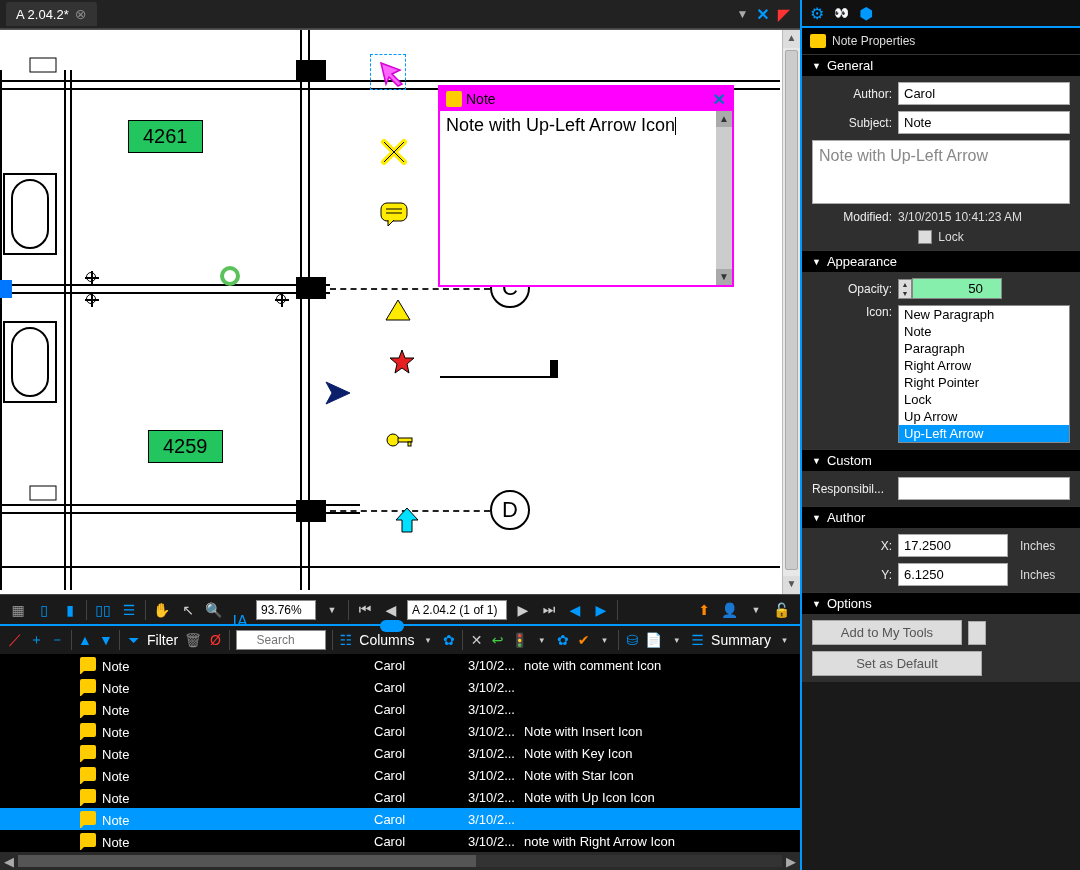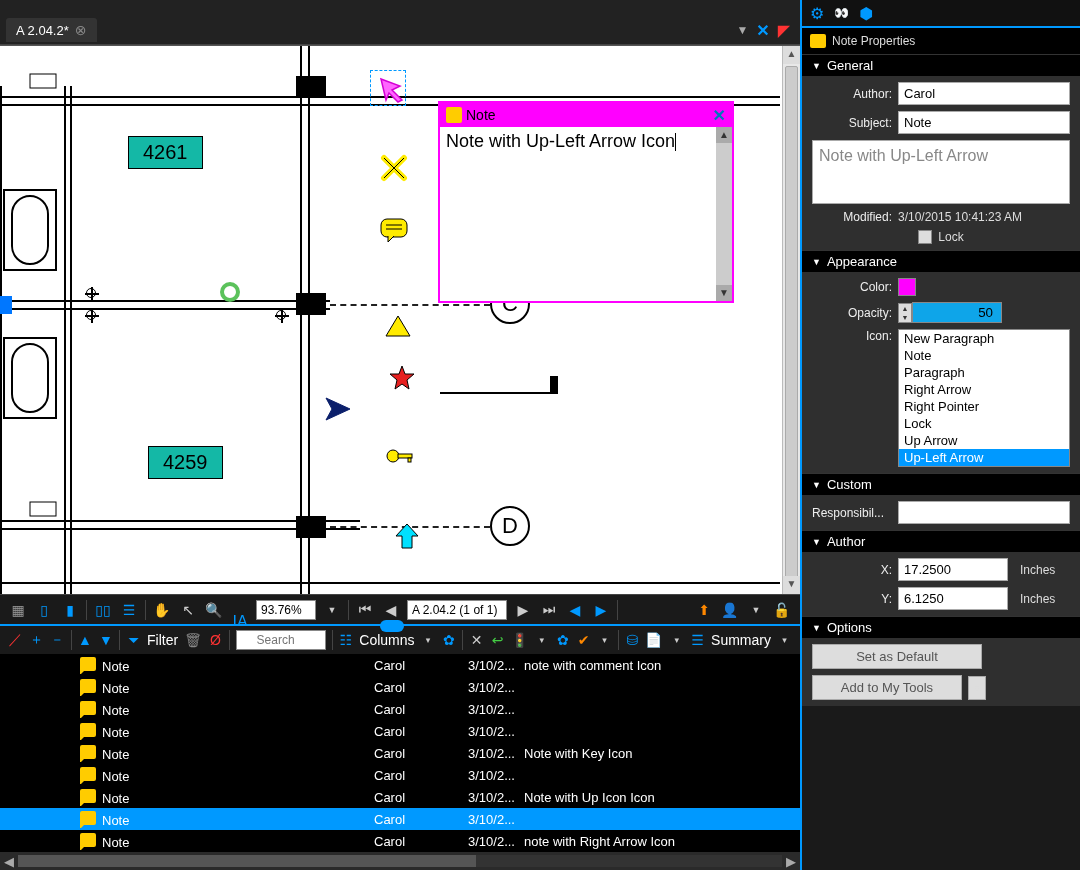--- a/index.html
+++ b/index.html
@@ -2,41 +2,41 @@
 <html><head>
 <meta charset="utf-8">
 <style>
 * { box-sizing: border-box; margin: 0; padding: 0; font-family: Arial, Helvetica, sans-serif; }
 body { width: 1080px; height: 870px; background: #1a1a1a; color: #ddd; font-size: 12px; overflow: hidden; }
 .app { display: flex; height: 100%; }
 .left-pane { width: 800px; display: flex; flex-direction: column; background: #222; }
 .right-pane { flex: 1; background: #1a1a1a; border-left: 2px solid #0099ff; display: flex; flex-direction: column; overflow: hidden; }
 
 
-.tab-bar { height: 29px; background: #222; display: flex; align-items: center; padding: 0 6px; border-bottom: 1px solid #444; margin-top: 16px; }
+.tab-bar { height: 29px; background: #222; display: flex; align-items: center; padding: 0 6px; border-bottom: 1px solid #444; }
 .tab { background: #333; color: #fff; padding: 4px 10px; font-size: 13px; border-radius: 3px 3px 0 0; display: flex; align-items: center; gap: 6px; }
 .tab .close { color: #888; font-size: 14px; }
 .tab-bar .spacer { flex: 1; }
 .tab-bar .pin { color: #ff3333; font-size: 16px; padding: 0 4px; }
 .tab-bar .chev { color: #aaa; font-size: 12px; padding: 0 4px; }
 .tab-bar .x-icon { color: #0099ff; font-size: 16px; padding: 0 4px; font-weight: bold; }
 
 
 .canvas-area { flex: 1; background: #fff; position: relative; overflow: hidden; border-top: 1px solid #555; }
 .scrollbar-v { position: absolute; right: 0; top: 0; bottom: 0; width: 18px; background: #e8e8e8; border-left: 1px solid #bbb; }
 .scrollbar-v .thumb { position: absolute; left: 2px; right: 2px; top: 20px; height: 520px; background: #ccc; border: 1px solid #aaa; border-radius: 2px; }
 .scrollbar-v .arrow { position: absolute; left: 0; right: 0; height: 18px; background: #ddd; text-align: center; line-height: 16px; font-size: 10px; color: #555; }
 .scrollbar-v .arrow.up { top: 0; } .scrollbar-v .arrow.down { bottom: 0; }
 
 
 .bp-line-h { position: absolute; height: 2px; background: #000; }
 .bp-line-v { position: absolute; width: 2px; background: #000; }
 .bp-thick { position: absolute; background: #000; }
 .bp-dash-h { position: absolute; height: 0; border-top: 2px dashed #222; }
-.room-label { position: absolute; border: 1.5px solid #000; padding: 4px 14px; font-size: 20px; color: #000; background: #14b8a6; }
+.room-label { position: absolute; border: 1.5px solid #000; padding: 4px 14px; font-size: 20px; color: #000; background: #22c55e; }
 .grid-circle { position: absolute; width: 40px; height: 40px; border: 2px solid #000; border-radius: 50%; background: #fff; display: flex; align-items: center; justify-content: center; font-size: 22px; color: #000; }
 
 
 .markup { position: absolute; }
 .green-circ { width: 20px; height: 20px; border: 4px solid #5bc25b; border-radius: 50%; background: #fff; }
 .small-cross-circ { width: 10px; height: 10px; border: 1.5px solid #000; border-radius: 50%; position: absolute; }
 .small-cross-circ::before, .small-cross-circ::after { content:''; position:absolute; background:#000; }
 .small-cross-circ::before { width:14px; height:1.5px; left:-2px; top:4px; }
 .small-cross-circ::after { width:1.5px; height:14px; left:4px; top:-2px; }
 
@@ -92,21 +92,21 @@
 .prop-row .lbl { width: 80px; text-align: right; color: #eee; }
 .prop-row input[type=text] { flex: 1; background: #fff; color: #000; border: 1px solid #aaa; padding: 3px 5px; font-size: 13px; min-width: 0; }
 .prop-textarea { background: #fff; color: #888; font-size: 16px; padding: 6px; height: 64px; border: 1px solid #aaa; }
 .prop-row .swatch { width: 18px; height: 18px; background: #ff00ff; border: 1px solid #888; }
 .icon-list { background: #fff; color: #000; border: 1px solid #888; font-size: 13px; }
 .icon-list .item { padding: 1px 5px; }
 .icon-list .item.sel { background: #0099ff; color: #fff; }
 .num-input { display: flex; align-items: center; }
 .num-input .spinner { width: 14px; display: flex; flex-direction: column; border: 1px solid #888; background:#ddd; }
 .num-input .spinner span { height: 9px; font-size: 7px; text-align: center; line-height: 9px; color:#333; }
-.num-input input { width: 90px; background: #0ea5e9; color: #000; border: 1px solid #888; padding: 2px 8px; text-align: right; }
+.num-input input { width: 90px; background: #86efac; color: #000; border: 1px solid #888; padding: 2px 18px; text-align: right; }
 .unit { color: #ddd; margin-left: 6px; }
 .wide-btn { background: #ddd; color: #555; border: 1px solid #aaa; padding: 4px 10px; font-size: 13px; width: 150px; text-align: center; }
 .checkbox { width: 14px; height: 14px; background: #ddd; border: 1px solid #888; display: inline-block; }
 .blue-dot { position:absolute; width:16px; height:16px; background:#0099ff; border-radius:50%; }
 </style>
 </head>
 <body>
 
 <div class="app">
 
@@ -335,33 +335,35 @@
             <div class="cell" style="width:286px;padding-left:80px"><span class="note-icon"></span>Note</div>
     <div class="cell" style="width:80px"></div>
     <div class="cell" style="width:94px">Carol</div>
     <div class="cell" style="width:56px">3/10/2...</div>
           </div>
           <div class="mt-row">
             <div class="cell" style="width:286px;padding-left:80px"><span class="note-icon"></span>Note</div>
     <div class="cell" style="width:80px"></div>
     <div class="cell" style="width:94px">Carol</div>
     <div class="cell" style="width:56px">3/10/2...</div>
+    <div class="cell" style="flex:1">Note with Insert Icon</div>
           </div>
           <div class="mt-row">
             <div class="cell" style="width:286px;padding-left:80px"><span class="note-icon"></span>Note</div>
     <div class="cell" style="width:80px"></div>
     <div class="cell" style="width:94px">Carol</div>
     <div class="cell" style="width:56px">3/10/2...</div>
     <div class="cell" style="flex:1">Note with Key Icon</div>
           </div>
           <div class="mt-row">
             <div class="cell" style="width:286px;padding-left:80px"><span class="note-icon"></span>Note</div>
     <div class="cell" style="width:80px"></div>
     <div class="cell" style="width:94px">Carol</div>
     <div class="cell" style="width:56px">3/10/2...</div>
+    <div class="cell" style="flex:1">Note with Star Icon</div>
           </div>
           <div class="mt-row">
             <div class="cell" style="width:286px;padding-left:80px"><span class="note-icon"></span>Note</div>
     <div class="cell" style="width:80px"></div>
     <div class="cell" style="width:94px">Carol</div>
     <div class="cell" style="width:56px">3/10/2...</div>
     <div class="cell" style="flex:1">Note with Up Icon Icon</div>
           </div>
           <div class="mt-row selected">
             <div class="cell" style="width:286px;padding-left:80px"><span class="note-icon"></span>Note</div>
@@ -421,24 +423,20 @@
         <span class="checkbox"></span>
         <span>Lock</span>
       </div>
     </div>
 
     <div class="section-head">
         <span class="tri">▼</span>
         <span>Appearance</span>
       </div>
     <div class="prop-body">
-      <div class="prop-row">
-        <span class="lbl">Color:</span>
-        <span class="swatch"></span>
-      </div>
       <div class="prop-row">
         <span class="lbl">Opacity:</span>
         <div class="num-input">
           <div class="spinner">
               <span>▲</span>
               <span>▼</span>
             </div>
           <input value="50" style="">
         </div>
       </div>
@@ -484,21 +482,21 @@
         <span class="unit">Inches</span>
       </div>
     </div>
 
     <div class="section-head">
         <span class="tri">▼</span>
         <span>Options</span>
       </div>
     <div class="prop-body">
       <div class="prop-row">
-        <div class="wide-btn" style="width:170px">Set as Default</div>
-      </div>
-      <div class="prop-row">
         <div class="wide-btn">Add to My Tools</div>
         <div style="width:18px;height:24px;border:1px solid #aaa;background:#ddd;text-align:center;line-height:22px;font-size:9px">▾</div>
       </div>
+      <div class="prop-row">
+        <div class="wide-btn" style="width:170px">Set as Default</div>
+      </div>
     </div>
   </div>
 </div>
 
 </body></html>

